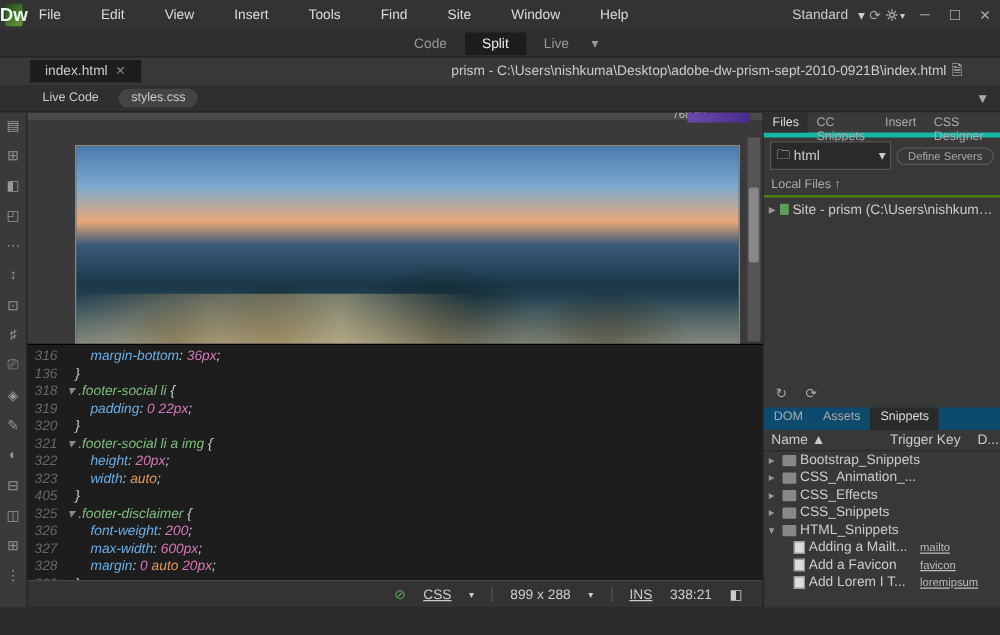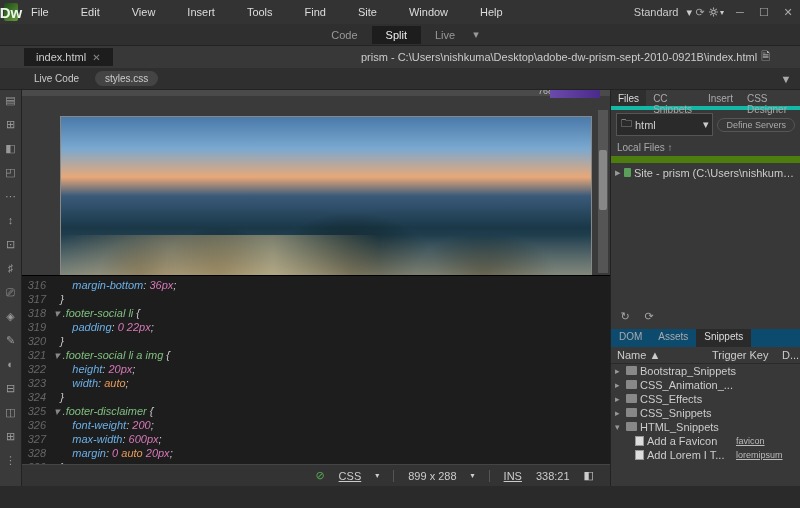--- a/index.html
+++ b/index.html
@@ -43,21 +43,21 @@
 .statusbar { height:22px; background:#333; display:flex; align-items:center; justify-content:flex-end; gap:14px; padding:0 16px 0 6px; color:#aaa; border-top:1px solid #444;}
 .statusbar .sep{width:1px;height:12px;background:#555;}
 .statusbar .tag{ text-decoration:underline;}
 .rightpanel { width:190px; background:#383838; border-left:1px solid #222; display:flex; flex-direction:column;}
 .ptabs { display:flex; height:20px; background:#3a3a3a; border-bottom:4px solid #14b8a6;}
 .ptabs .pt { padding:3px 7px; font-size:10px; color:#aaa; cursor:pointer;}
 .ptabs .pt.active { background:#2f2f2f; color:#ddd;}
 .siterow { display:flex; align-items:center; padding:3px 5px; gap:4px;}
 .siterow .drop { flex:1; background:#2a2a2a; border:1px solid #555; padding:1px 4px; font-size:10px; display:flex; align-items:center; gap:3px;}
 .siterow .btn { border:1px solid #555; border-radius:8px; padding:1px 8px; font-size:9px; color:#aaa;}
-.lfhdr { padding:3px 6px; font-size:10px; color:#aaa; border-bottom:7px solid #4d7c0f;}
+.lfhdr { padding:3px 6px; font-size:10px; color:#aaa; border-bottom:2px solid #4d7c0f;}
 .tree { padding:2px 4px;}
 .tree .node { display:flex; align-items:center; gap:3px; padding:1px 0; font-size:10px;}
 .tree .fi { width:11px; height:9px; background:#5aa05a; border-radius:1px;}
 .tree .lbl { overflow:hidden; text-overflow:ellipsis; white-space:nowrap;}
 .midgap { flex:1; min-height:100px;}
 .ptoolbar { padding:4px 6px; display:flex; gap:8px;}
 .ptabs2 { display:flex; height:18px; background:#0c4a6e;}
 .ptabs2 .pt { padding:2px 8px; font-size:10px; color:#aaa;}
 .ptabs2 .pt.active { background:#2a2a2a; color:#ddd;}
 .colhdrs { display:flex; padding:2px 6px; font-size:10px; color:#aaa; border-bottom:1px solid #2a2a2a;}
@@ -161,21 +161,21 @@
       <div class="scrollbar">
           <div class="thumb"></div>
         </div>
     </div>
     <div class="code" id="code">
         <div class="row">
           <div class="ln">316</div>
           <div class="tx">      <span class="t-prop">margin-bottom</span><span class="t-punc">: </span><span class="t-num">36px</span><span class="t-punc">;</span></div>
         </div>
         <div class="row">
-          <div class="ln">317</div>
+          <div class="ln">136</div>
           <div class="tx">  <span class="t-br">}</span></div>
         </div>
         <div class="row">
           <div class="ln">318</div>
           <div class="tx"><span class="t-arrow">▾ </span><span class="t-sel">.footer-social li</span><span class="t-punc"> {</span></div>
         </div>
         <div class="row">
           <div class="ln">319</div>
           <div class="tx">      <span class="t-prop">padding</span><span class="t-punc">: </span><span class="t-num">0 22px</span><span class="t-punc">;</span></div>
         </div>
@@ -189,21 +189,21 @@
         </div>
         <div class="row">
           <div class="ln">322</div>
           <div class="tx">      <span class="t-prop">height</span><span class="t-punc">: </span><span class="t-num">20px</span><span class="t-punc">;</span></div>
         </div>
         <div class="row">
           <div class="ln">323</div>
           <div class="tx">      <span class="t-prop">width</span><span class="t-punc">: </span><span class="t-val">auto</span><span class="t-punc">;</span></div>
         </div>
         <div class="row">
-          <div class="ln">324</div>
+          <div class="ln">405</div>
           <div class="tx">  <span class="t-br">}</span></div>
         </div>
         <div class="row">
           <div class="ln">325</div>
           <div class="tx"><span class="t-arrow">▾ </span><span class="t-sel">.footer-disclaimer</span><span class="t-punc"> {</span></div>
         </div>
         <div class="row">
           <div class="ln">326</div>
           <div class="tx">      <span class="t-prop">font-weight</span><span class="t-punc">: </span><span class="t-num">200</span><span class="t-punc">;</span></div>
         </div>
@@ -293,20 +293,25 @@
           <span class="fi"></span>
           <span>CSS_Snippets</span>
         </div>
         <div class="fold">
           <span class="ar">▾</span>
           <span class="fi"></span>
           <span>HTML_Snippets</span>
         </div>
         <div class="item">
           <span class="pg"></span>
+          <span class="nm">Adding a Mailt...</span>
+          <span class="tk">mailto</span>
+        </div>
+        <div class="item">
+          <span class="pg"></span>
           <span class="nm">Add a Favicon</span>
           <span class="tk">favicon</span>
         </div>
         <div class="item">
           <span class="pg"></span>
           <span class="nm">Add Lorem I T...</span>
           <span class="tk">loremipsum</span>
         </div>
       </div>
   </div>

